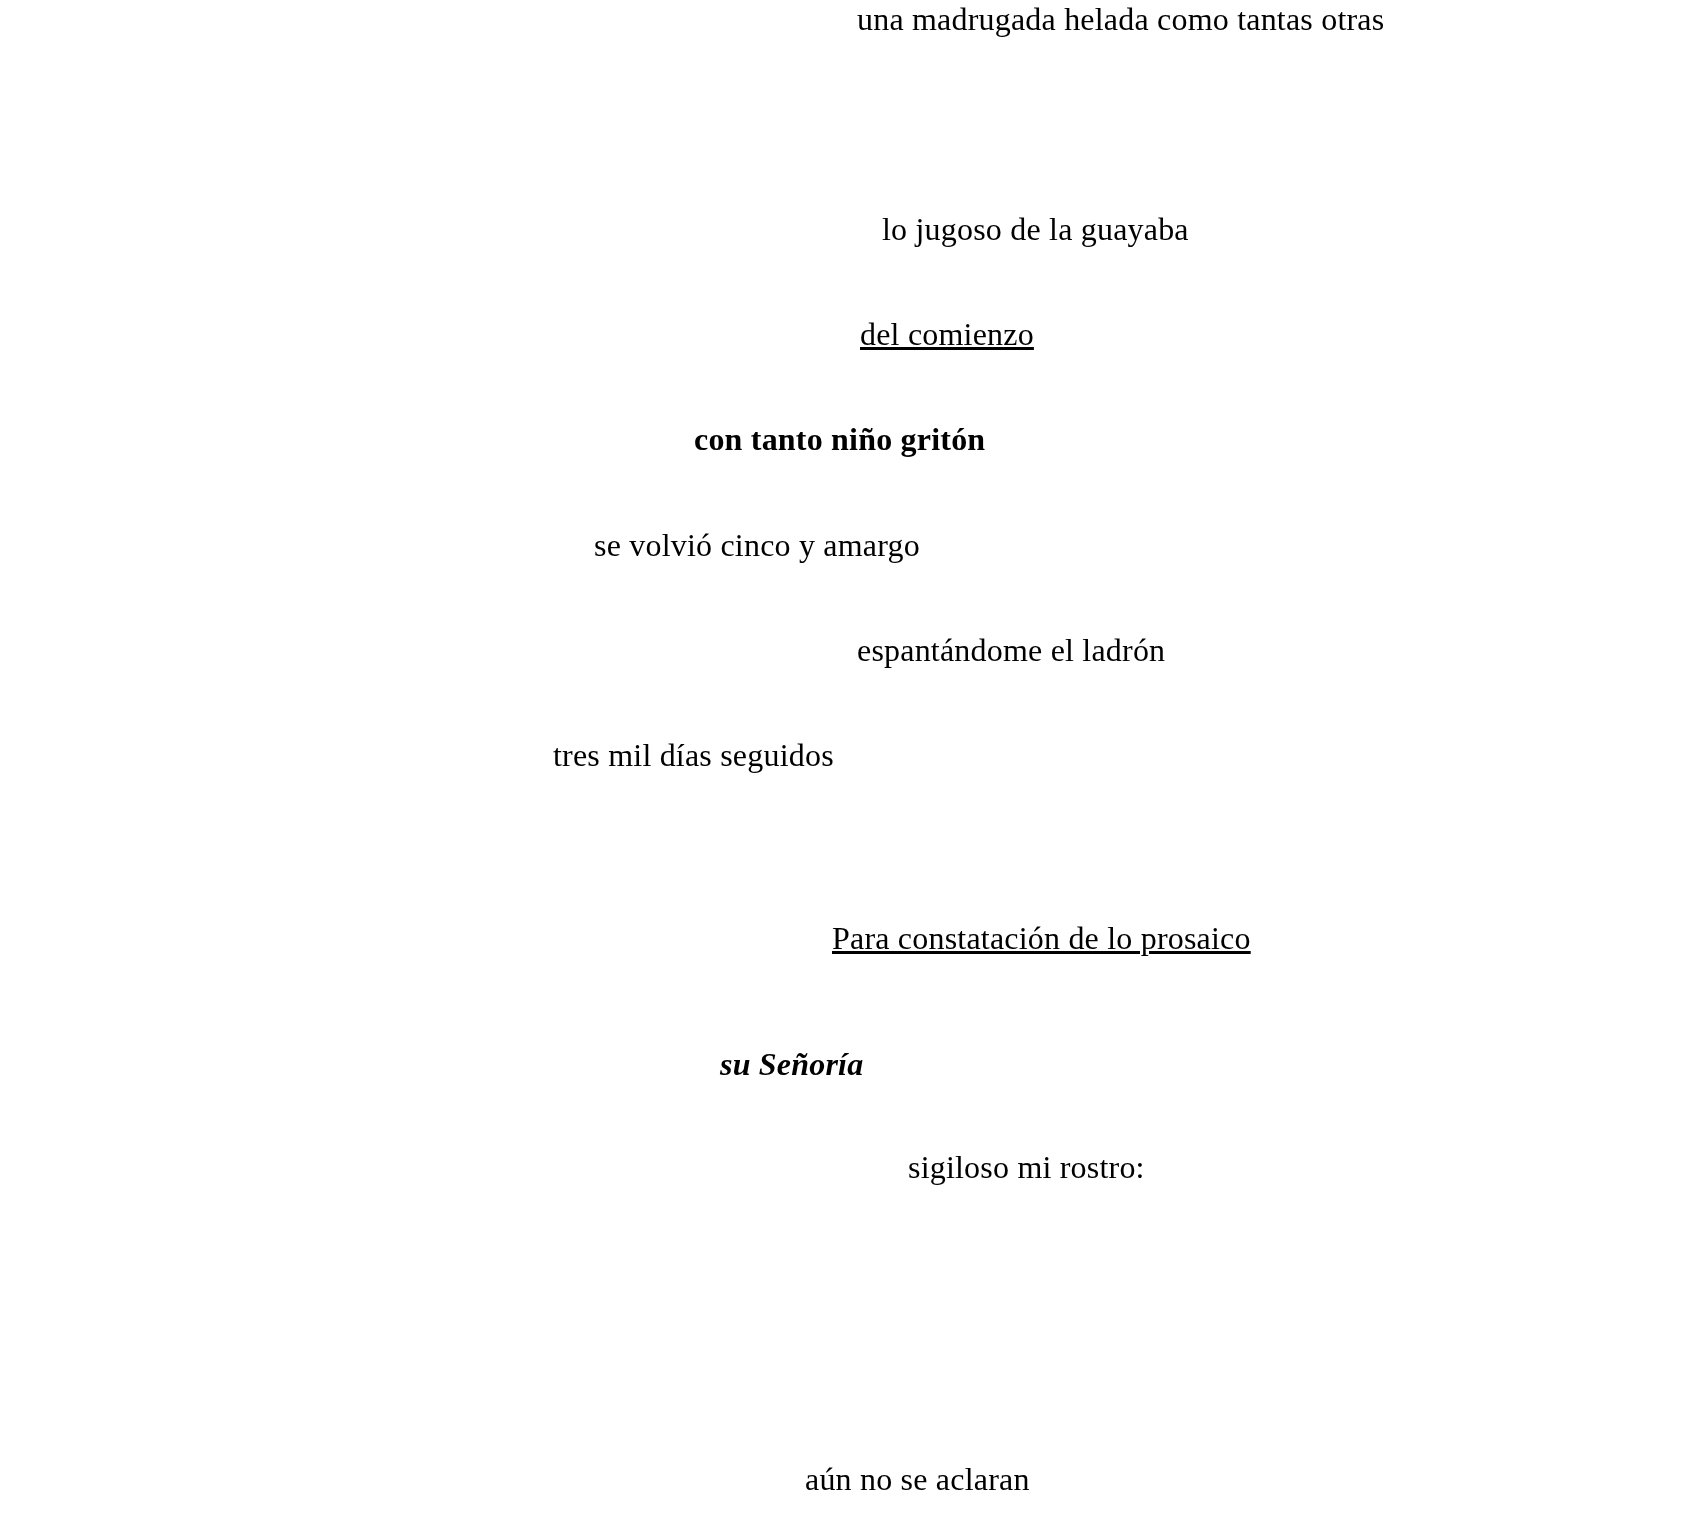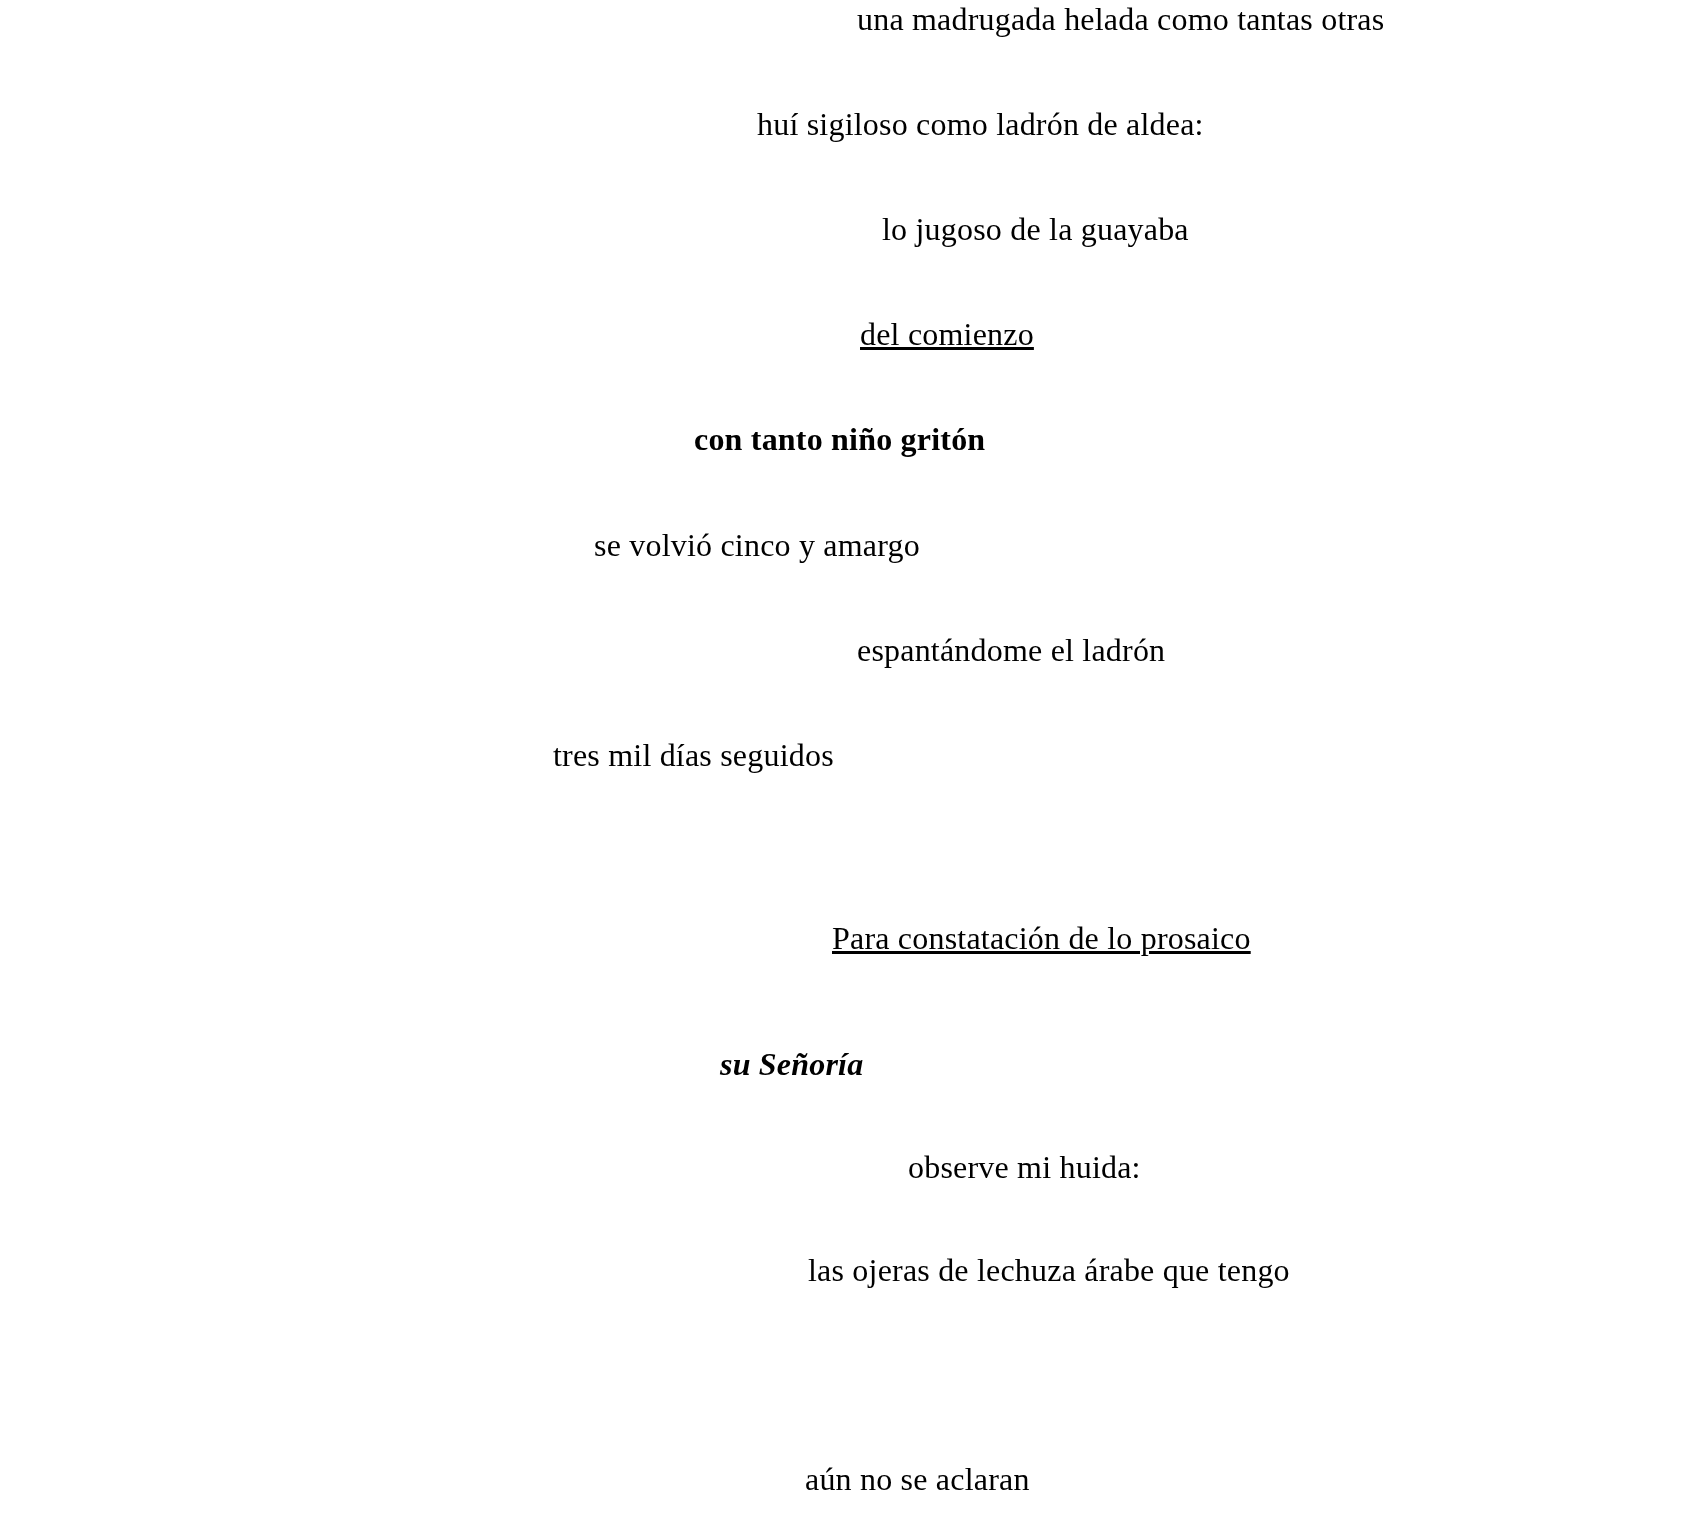--- a/index.html
+++ b/index.html
@@ -39,25 +39,23 @@
   .l11 { left: 908px; top: 1151px; }
   .l12 { left: 808px; top: 1254px; }
   .l13 { left: 808px; top: 1358px; }
   .l14 { left: 805px; top: 1463px; }
 </style>
 </head>
 <body>
 
 <div class="page">
   <div class="poem-line l1">una madrugada helada como tantas otras</div>
-  <div class="poem-line l2">huí sigiloso como ladrón de aldea:</div>
   <div class="poem-line l3">lo jugoso de la guayaba</div>
   <div class="poem-line l4">del comienzo</div>
   <div class="poem-line l5">con tanto niño gritón</div>
   <div class="poem-line l6">se volvió cinco y amargo</div>
   <div class="poem-line l7">espantándome el ladrón</div>
   <div class="poem-line l8">tres mil días seguidos</div>
   <div class="poem-line l9">Para constatación de lo prosaico</div>
   <div class="poem-line l10 italic">su Señoría</div>
-  <div class="poem-line l11">observe mi huida:</div>
-  <div class="poem-line l12">las ojeras de lechuza árabe que tengo</div>
+  <div class="poem-line l11">sigiloso mi rostro:</div>
   <div class="poem-line l14">aún no se aclaran</div>
 </div>
 
 </body></html>

